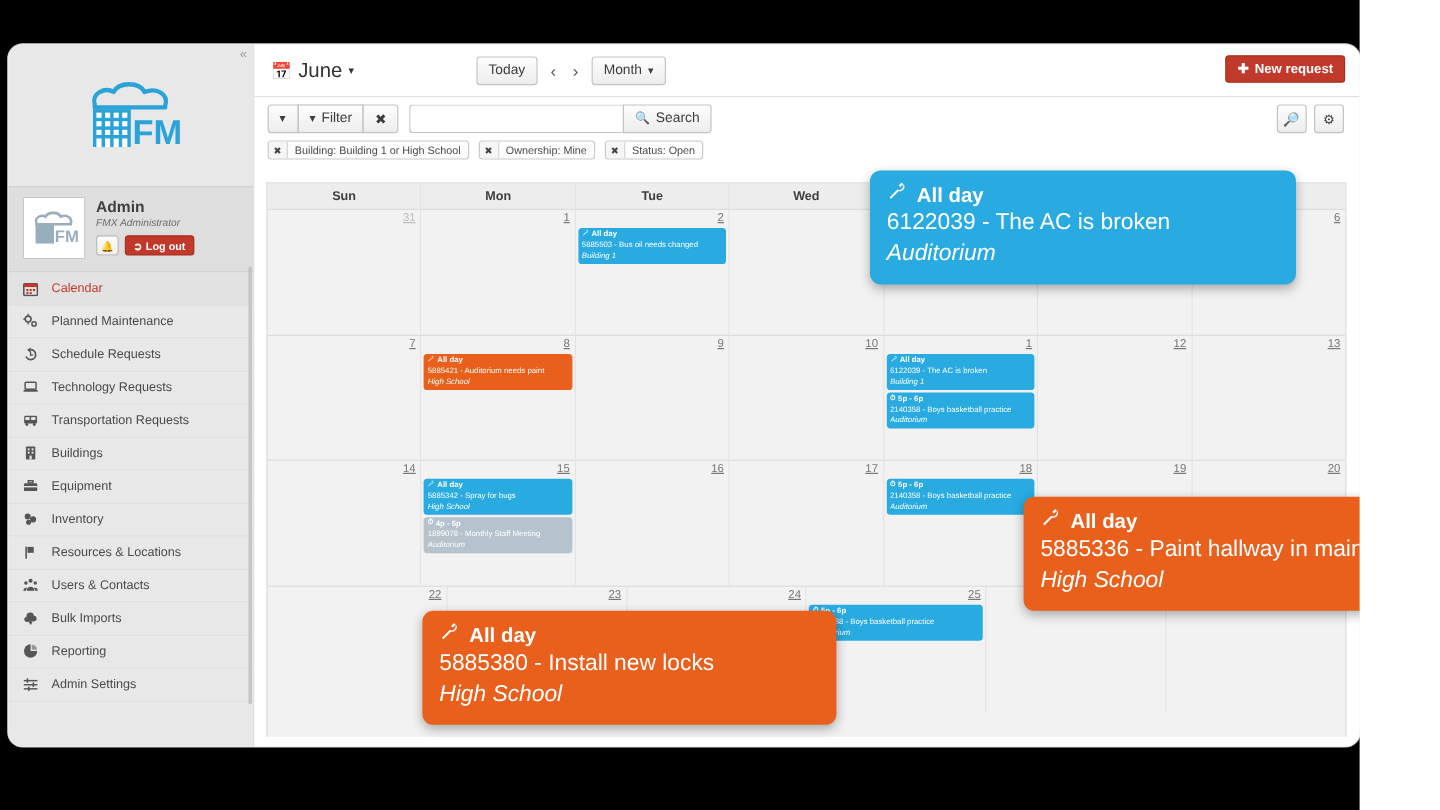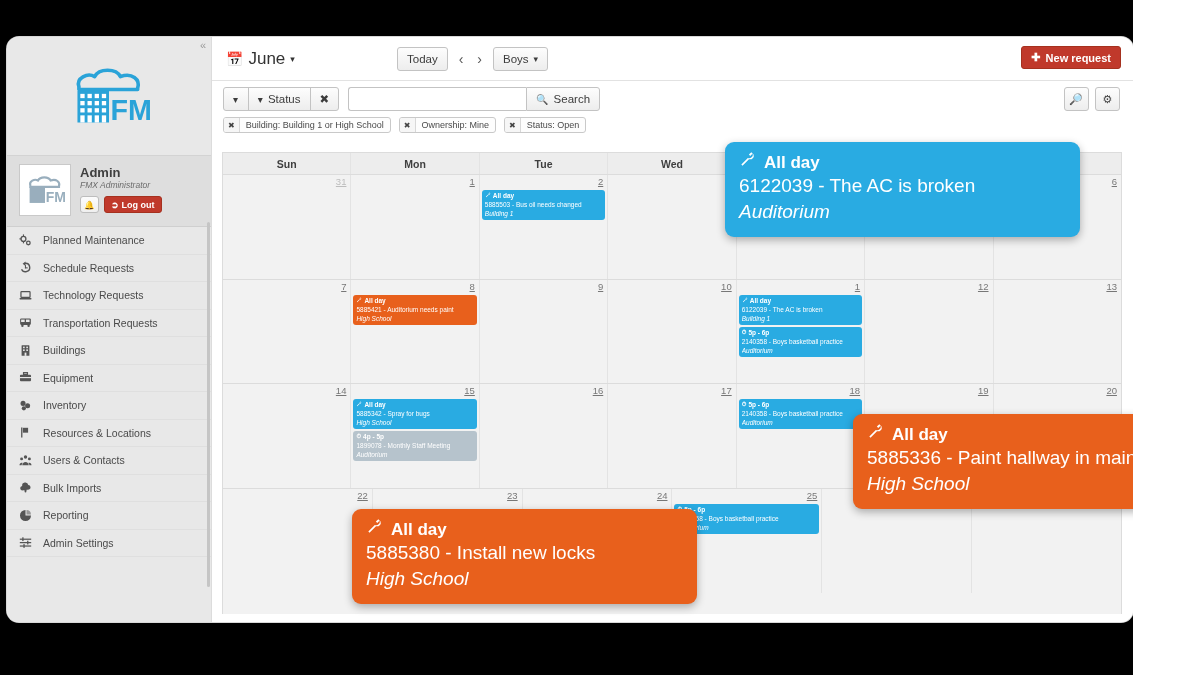--- a/index.html
+++ b/index.html
@@ -297,20 +297,34 @@
           </div>
           <div id="logout-btn">
             <span>➲</span>
             <span>Log out</span>
           </div>
         </div>
       </div>
     </div>
 
     <div id="nav">
+        <div class="nav-item active">
+          <span class="nic">
+            <svg viewBox="0 0 16 16">
+              <rect x="1" y="3" width="14" height="12" rx="1" fill="none" stroke="currentColor" stroke-width="1.6"></rect>
+              <rect x="1" y="3" width="14" height="3.4"></rect>
+              <rect x="3.6" y="8.4" width="2.2" height="2.2"></rect>
+              <rect x="7" y="8.4" width="2.2" height="2.2"></rect>
+              <rect x="10.4" y="8.4" width="2.2" height="2.2"></rect>
+              <rect x="3.6" y="11.6" width="2.2" height="2"></rect>
+              <rect x="7" y="11.6" width="2.2" height="2"></rect>
+            </svg>
+          </span>
+          <span class="nlabel">Calendar</span>
+        </div>
         <div class="nav-item">
           <span class="nic">
             <svg viewBox="0 0 16 16">
               <circle cx="5.5" cy="6" r="3" fill="none" stroke="currentColor" stroke-width="1.6"></circle>
               <circle cx="11.5" cy="11" r="2.2" fill="none" stroke="currentColor" stroke-width="1.6"></circle>
               <rect x="4.8" y="0.5" width="1.4" height="2"></rect>
               <rect x="4.8" y="9.5" width="1.4" height="2"></rect>
               <rect x="0.5" y="5.3" width="2" height="1.4"></rect>
             </svg>
           </span>
@@ -449,39 +463,39 @@
         <span class="caret">▾</span>
       </div>
 
       <div id="nav-group">
         <div class="btn">
           <span>Today</span>
         </div>
         <div class="arrow-btn">‹</div>
         <div class="arrow-btn">›</div>
         <div class="btn">
-          <span>Boys</span>
+          <span>Month</span>
           <span style="font-size:9px">▾</span>
         </div>
       </div>
 
       <div id="new-request">
         <span>✚</span>
         <span>New request</span>
       </div>
     </div>
 
     <div id="toolbar-second">
       <div id="filter-group">
         <div class="btn">
           <span style="font-size:10px">▾ </span>
         </div>
         <div class="btn">
           <span style="font-size:10px">▾</span>
-          <span>Status</span>
+          <span>Filter</span>
         </div>
         <div class="btn">
           <span>✖</span>
         </div>
       </div>
       <div id="search-wrap">
         <input id="search-input" value="" placeholder="" style="">
         <div class="btn" id="search-btn">
           <span style="font-size:10px">🔍</span>
           <span>Search</span>

